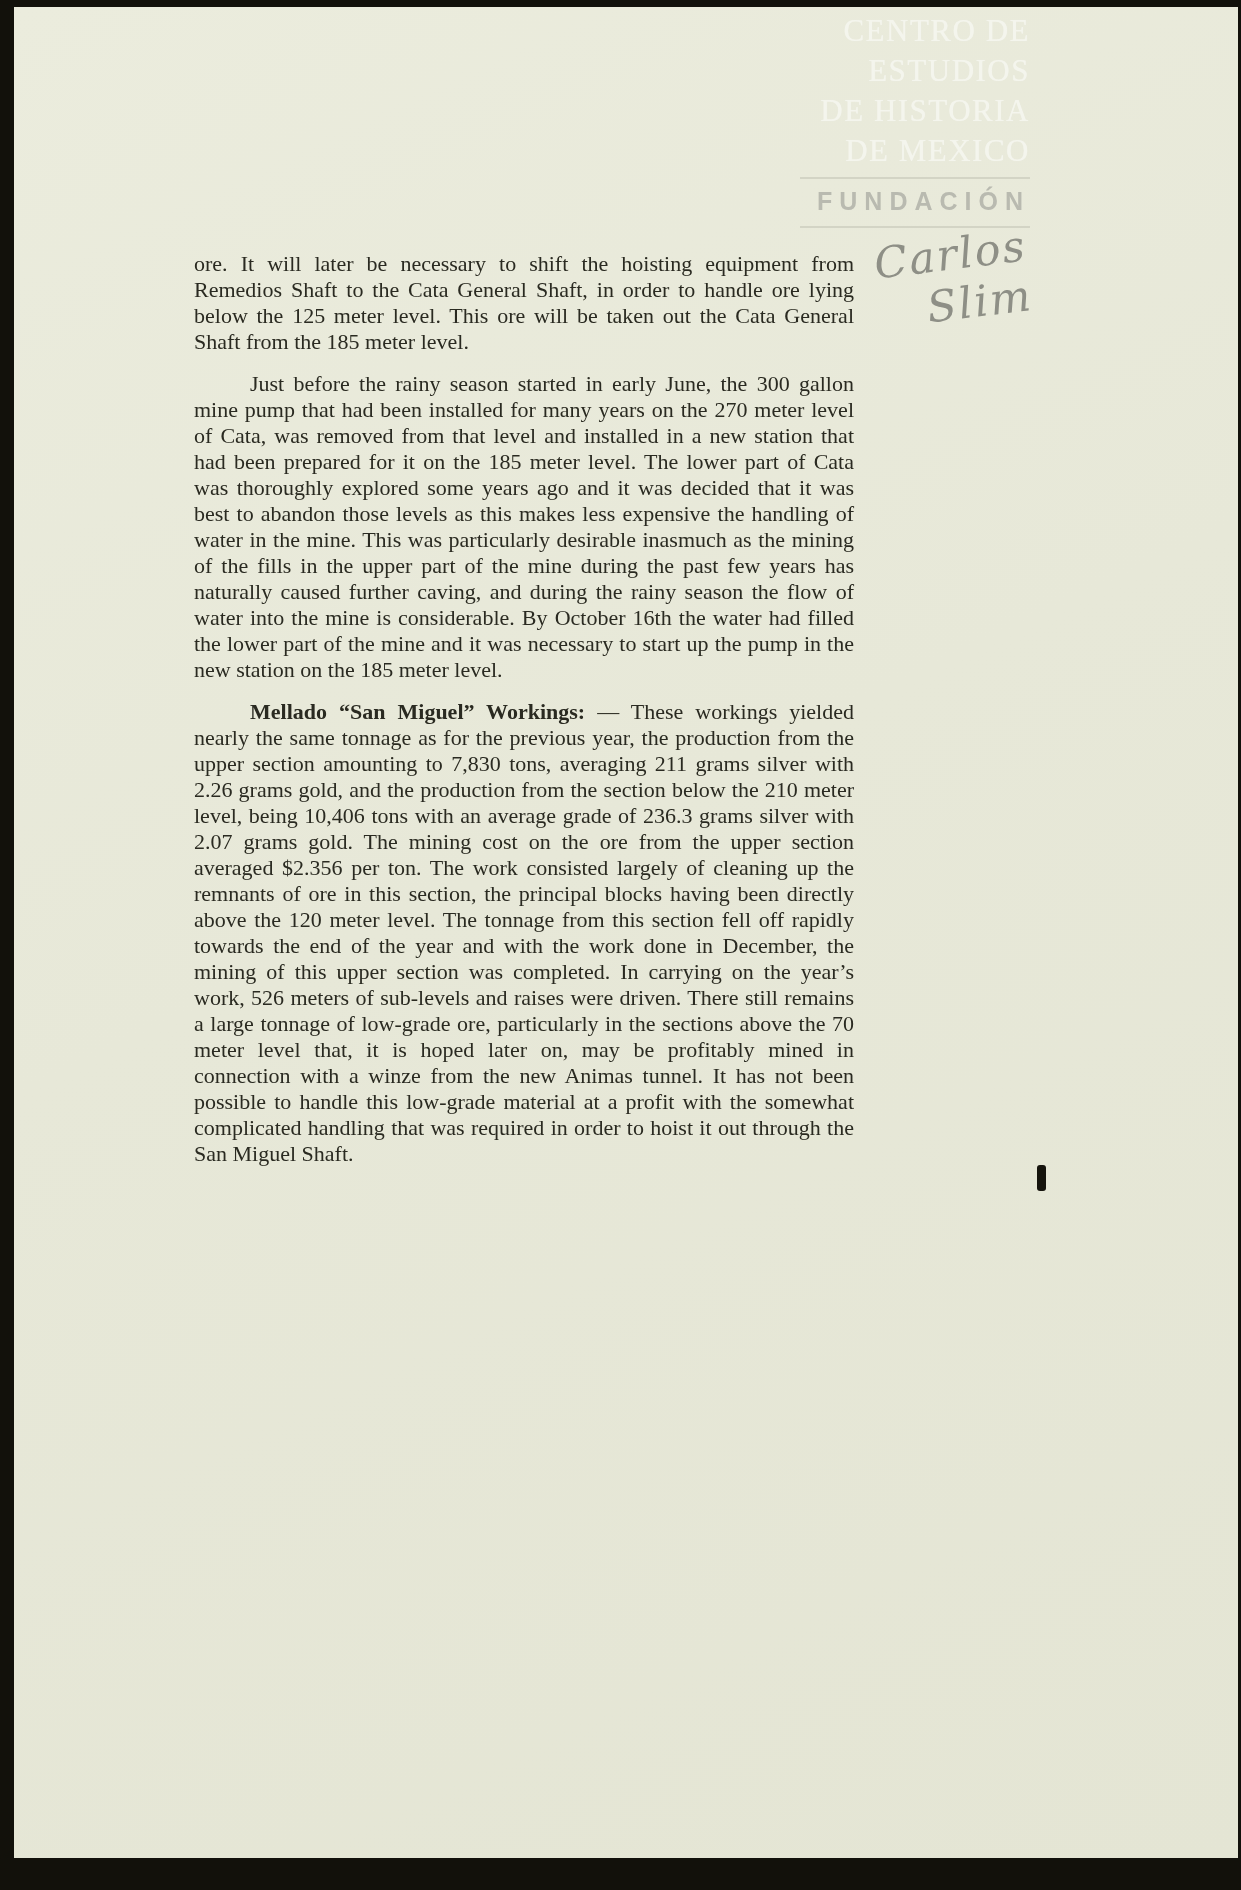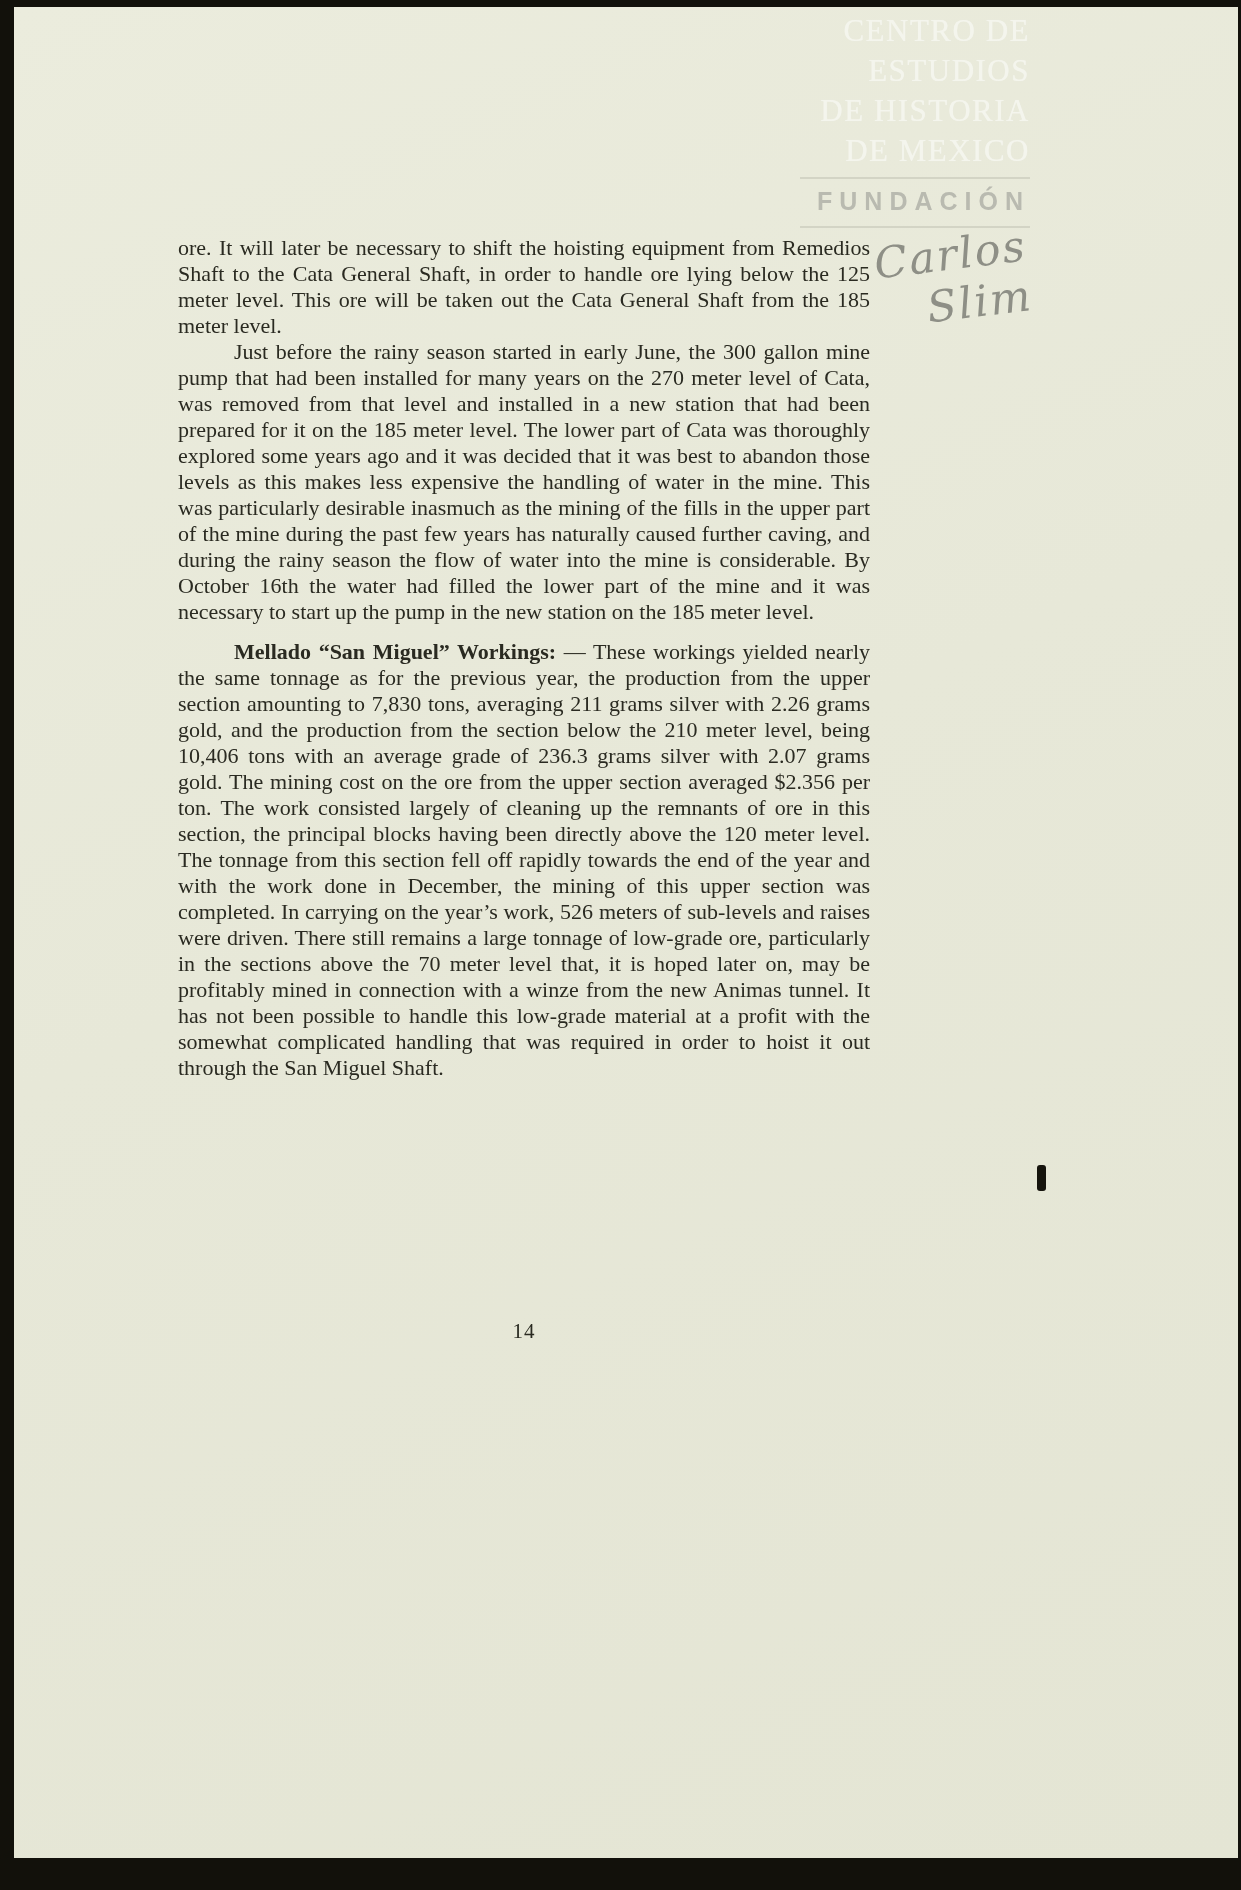--- a/index.html
+++ b/index.html
@@ -70,21 +70,21 @@
     position: absolute;
     left: 164px;
     top: 228px;
     width: 692px;
     color: #2a2a21;
     font-size: 22px;
     line-height: 26px;
     text-align: justify;
   }
   .para {
-    margin: 0;
+    margin: 16px;
     text-indent: 56px;
   }
   .para.no-indent { text-indent: 0; }
   .para.section-start { margin-top: 14px; }
   .para.last { margin-top: 5px; }
   .force-justify { text-align-last: justify; }
   .lead-bold { font-weight: bold; }
   .page-number {
     position: absolute;
     left: 164px;
@@ -124,17 +124,16 @@
         <span class="wm-signature">Carlos Slim</span>
       </div>
     </div>
 
     <div class="text-block">
       <p class="para no-indent">ore.  It will later be necessary to shift the hoisting equipment from Remedios Shaft to the Cata General Shaft, in order to handle ore lying below the 125 meter level.  This ore will be taken out the Cata General Shaft from the 185 meter level.</p>
       <p class="para">Just before the rainy season started in early June, the 300 gallon mine pump that had been installed for many years on the 270 meter level of Cata, was removed from that level and installed in a new station that had been prepared for it on the 185 meter level.  The lower part of Cata was thoroughly explored some years ago and it was decided that it was best to abandon those levels as this makes less expensive the handling of water in the mine.  This was particularly desirable inasmuch as the mining of the fills in the upper part of the mine during the past few years has naturally caused further caving, and during the rainy season the flow of water into the mine is considerable.  By October 16th the water had filled the lower part of the mine and it was necessary to start up the pump in the new station on the 185 meter level.</p>
       <p class="para section-start"><span class="lead-bold">Mellado “San Miguel” Workings:</span><span> — These workings yielded nearly the same tonnage as for the previous year, the production from the upper section amounting to 7,830 tons, averaging 211 grams silver with 2.26 grams gold, and the production from the section below the 210 meter level, being 10,406 tons with an average grade of 236.3 grams silver with 2.07 grams gold.  The mining cost on the ore from the upper section averaged $2.356 per ton.  The work consisted largely of cleaning up the remnants of ore in this section, the principal blocks having been directly above the 120 meter level.  The tonnage from this section fell off rapidly towards the end of the year and with the work done in December, the mining of this upper section was completed.  In carrying on the year’s work, 526 meters of sub-levels and raises were driven.  There still remains a large tonnage of low-grade ore, particularly in the sections above the 70 meter level that, it is hoped later on, may be profitably mined in connection with a winze from the new Animas tunnel.  It has not been possible to handle this low-grade material at a profit with the somewhat complicated handling that was required in order to hoist it out through the San Miguel Shaft.</span></p>
     </div>
 
-    <div class="page-number">14</div>
 
     <div class="edge-mark"></div>
   </div>
 </div>
 
 </body></html>

